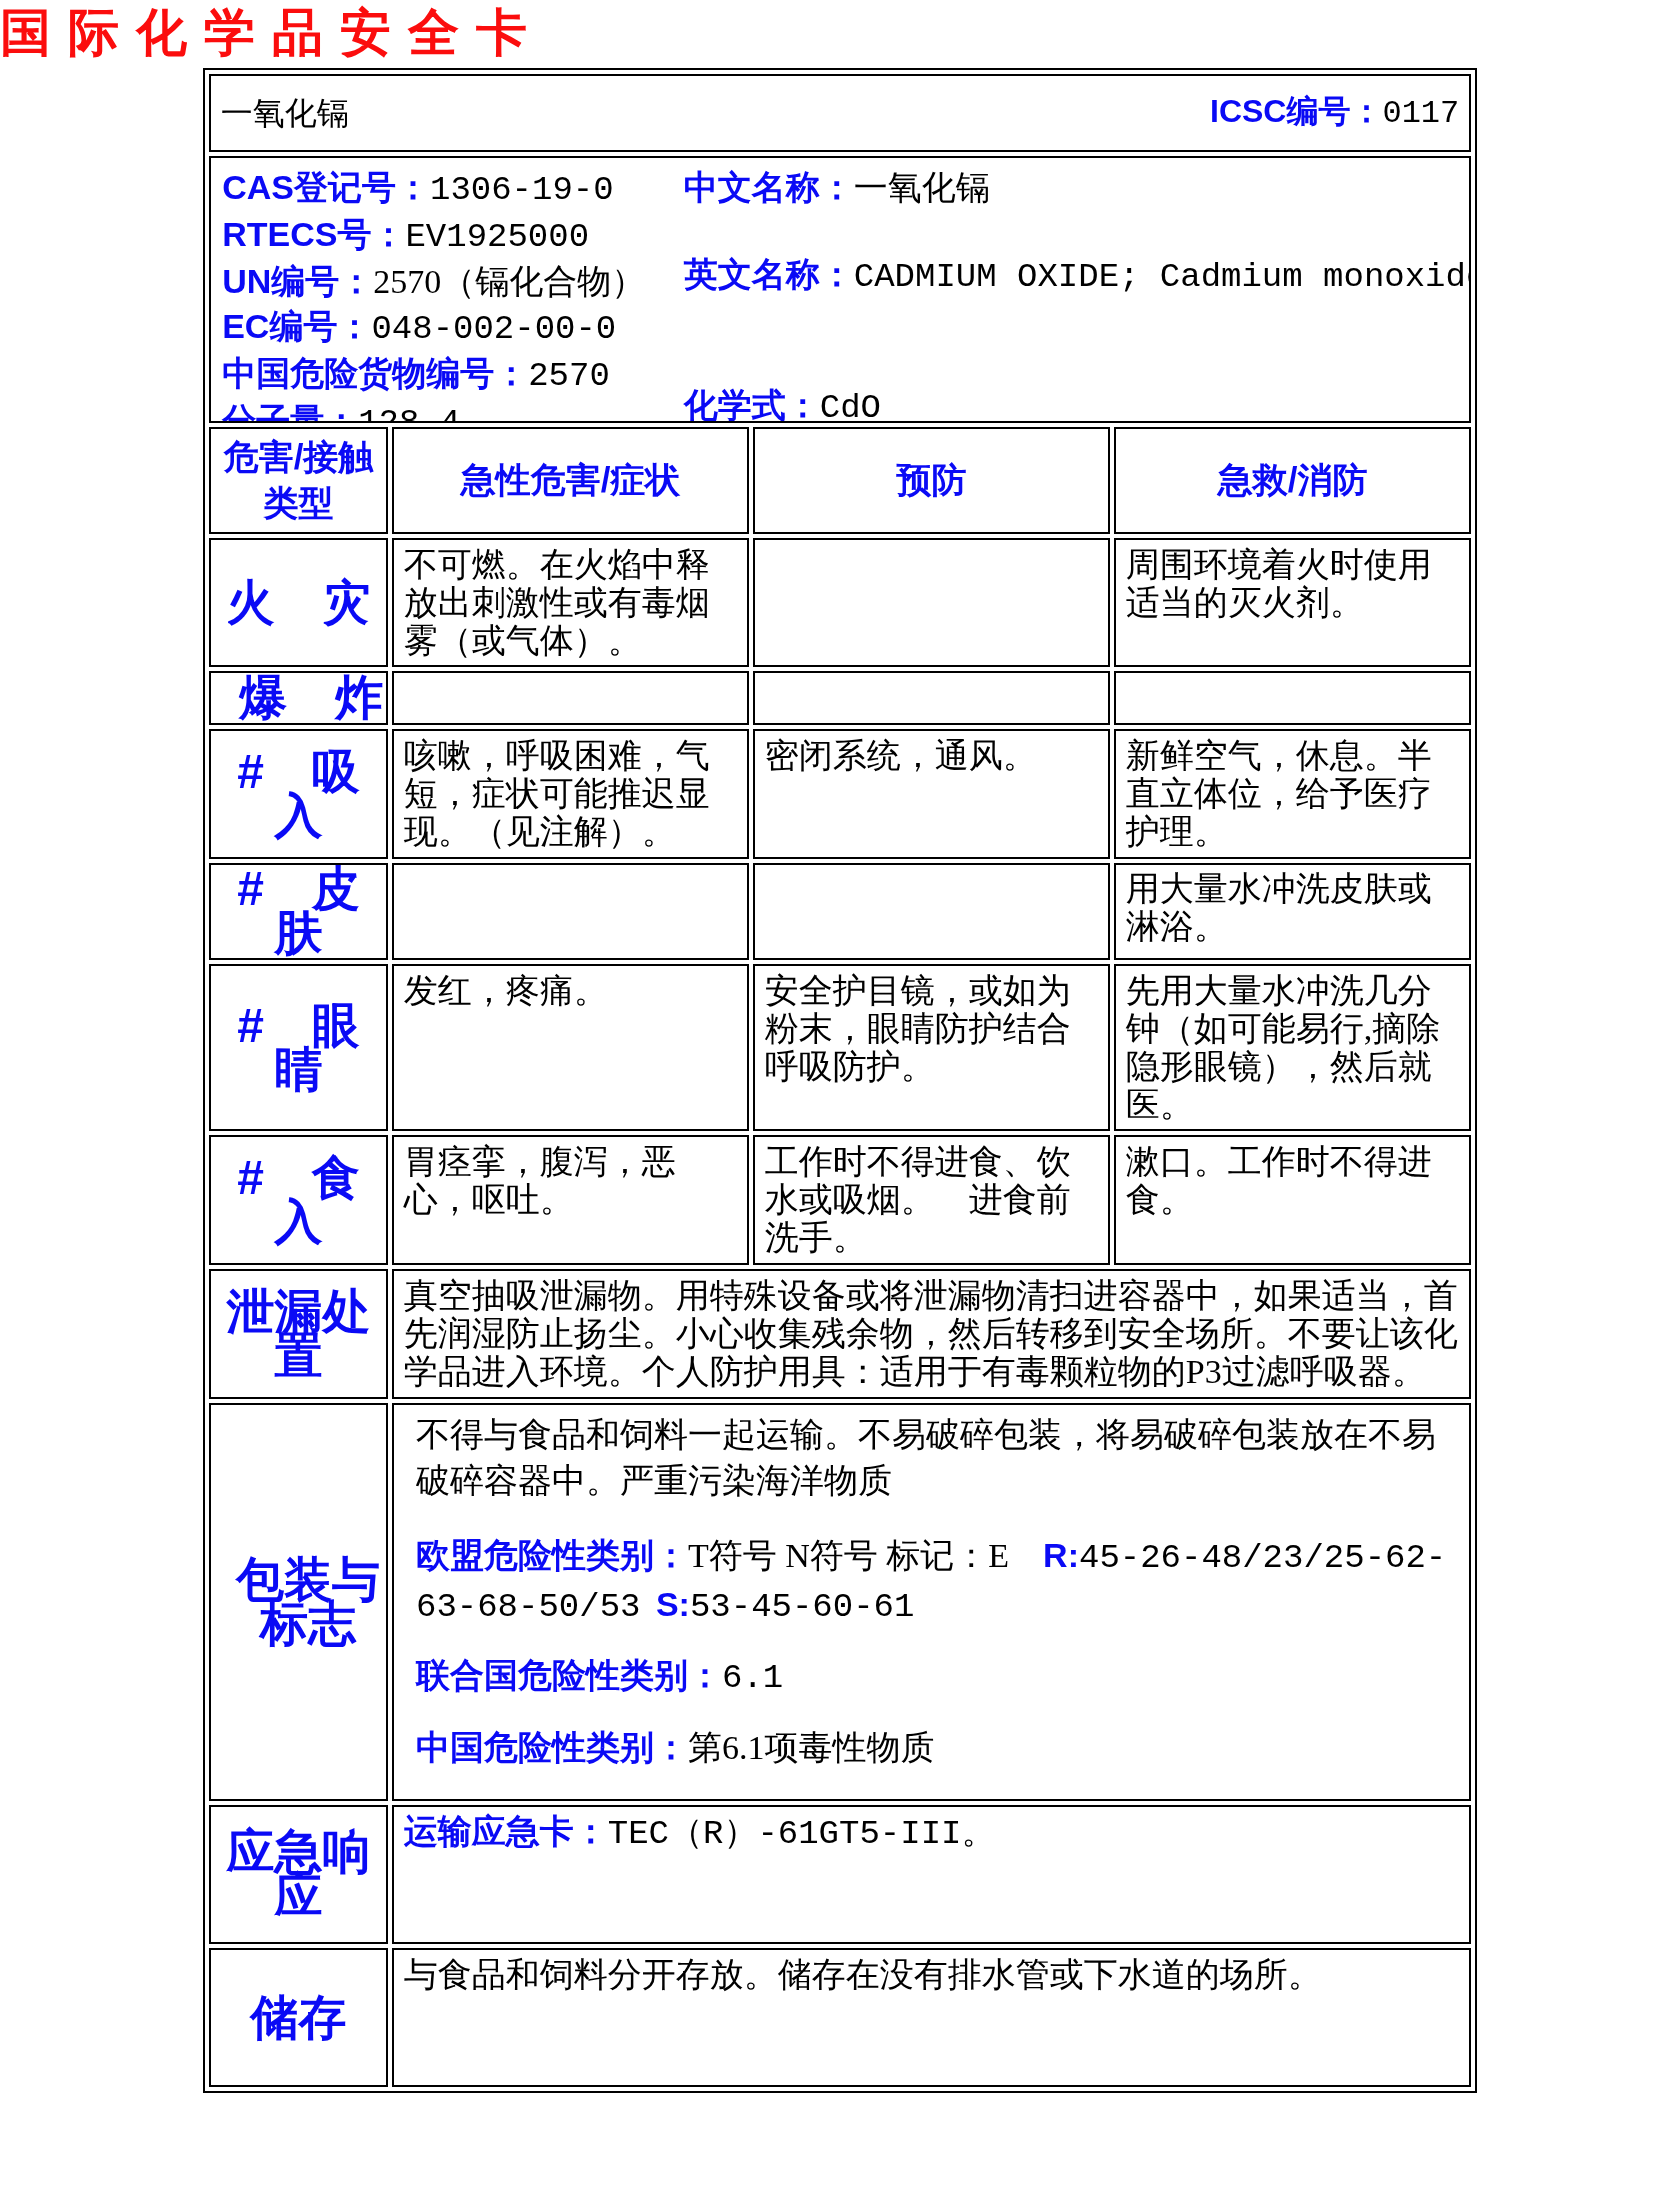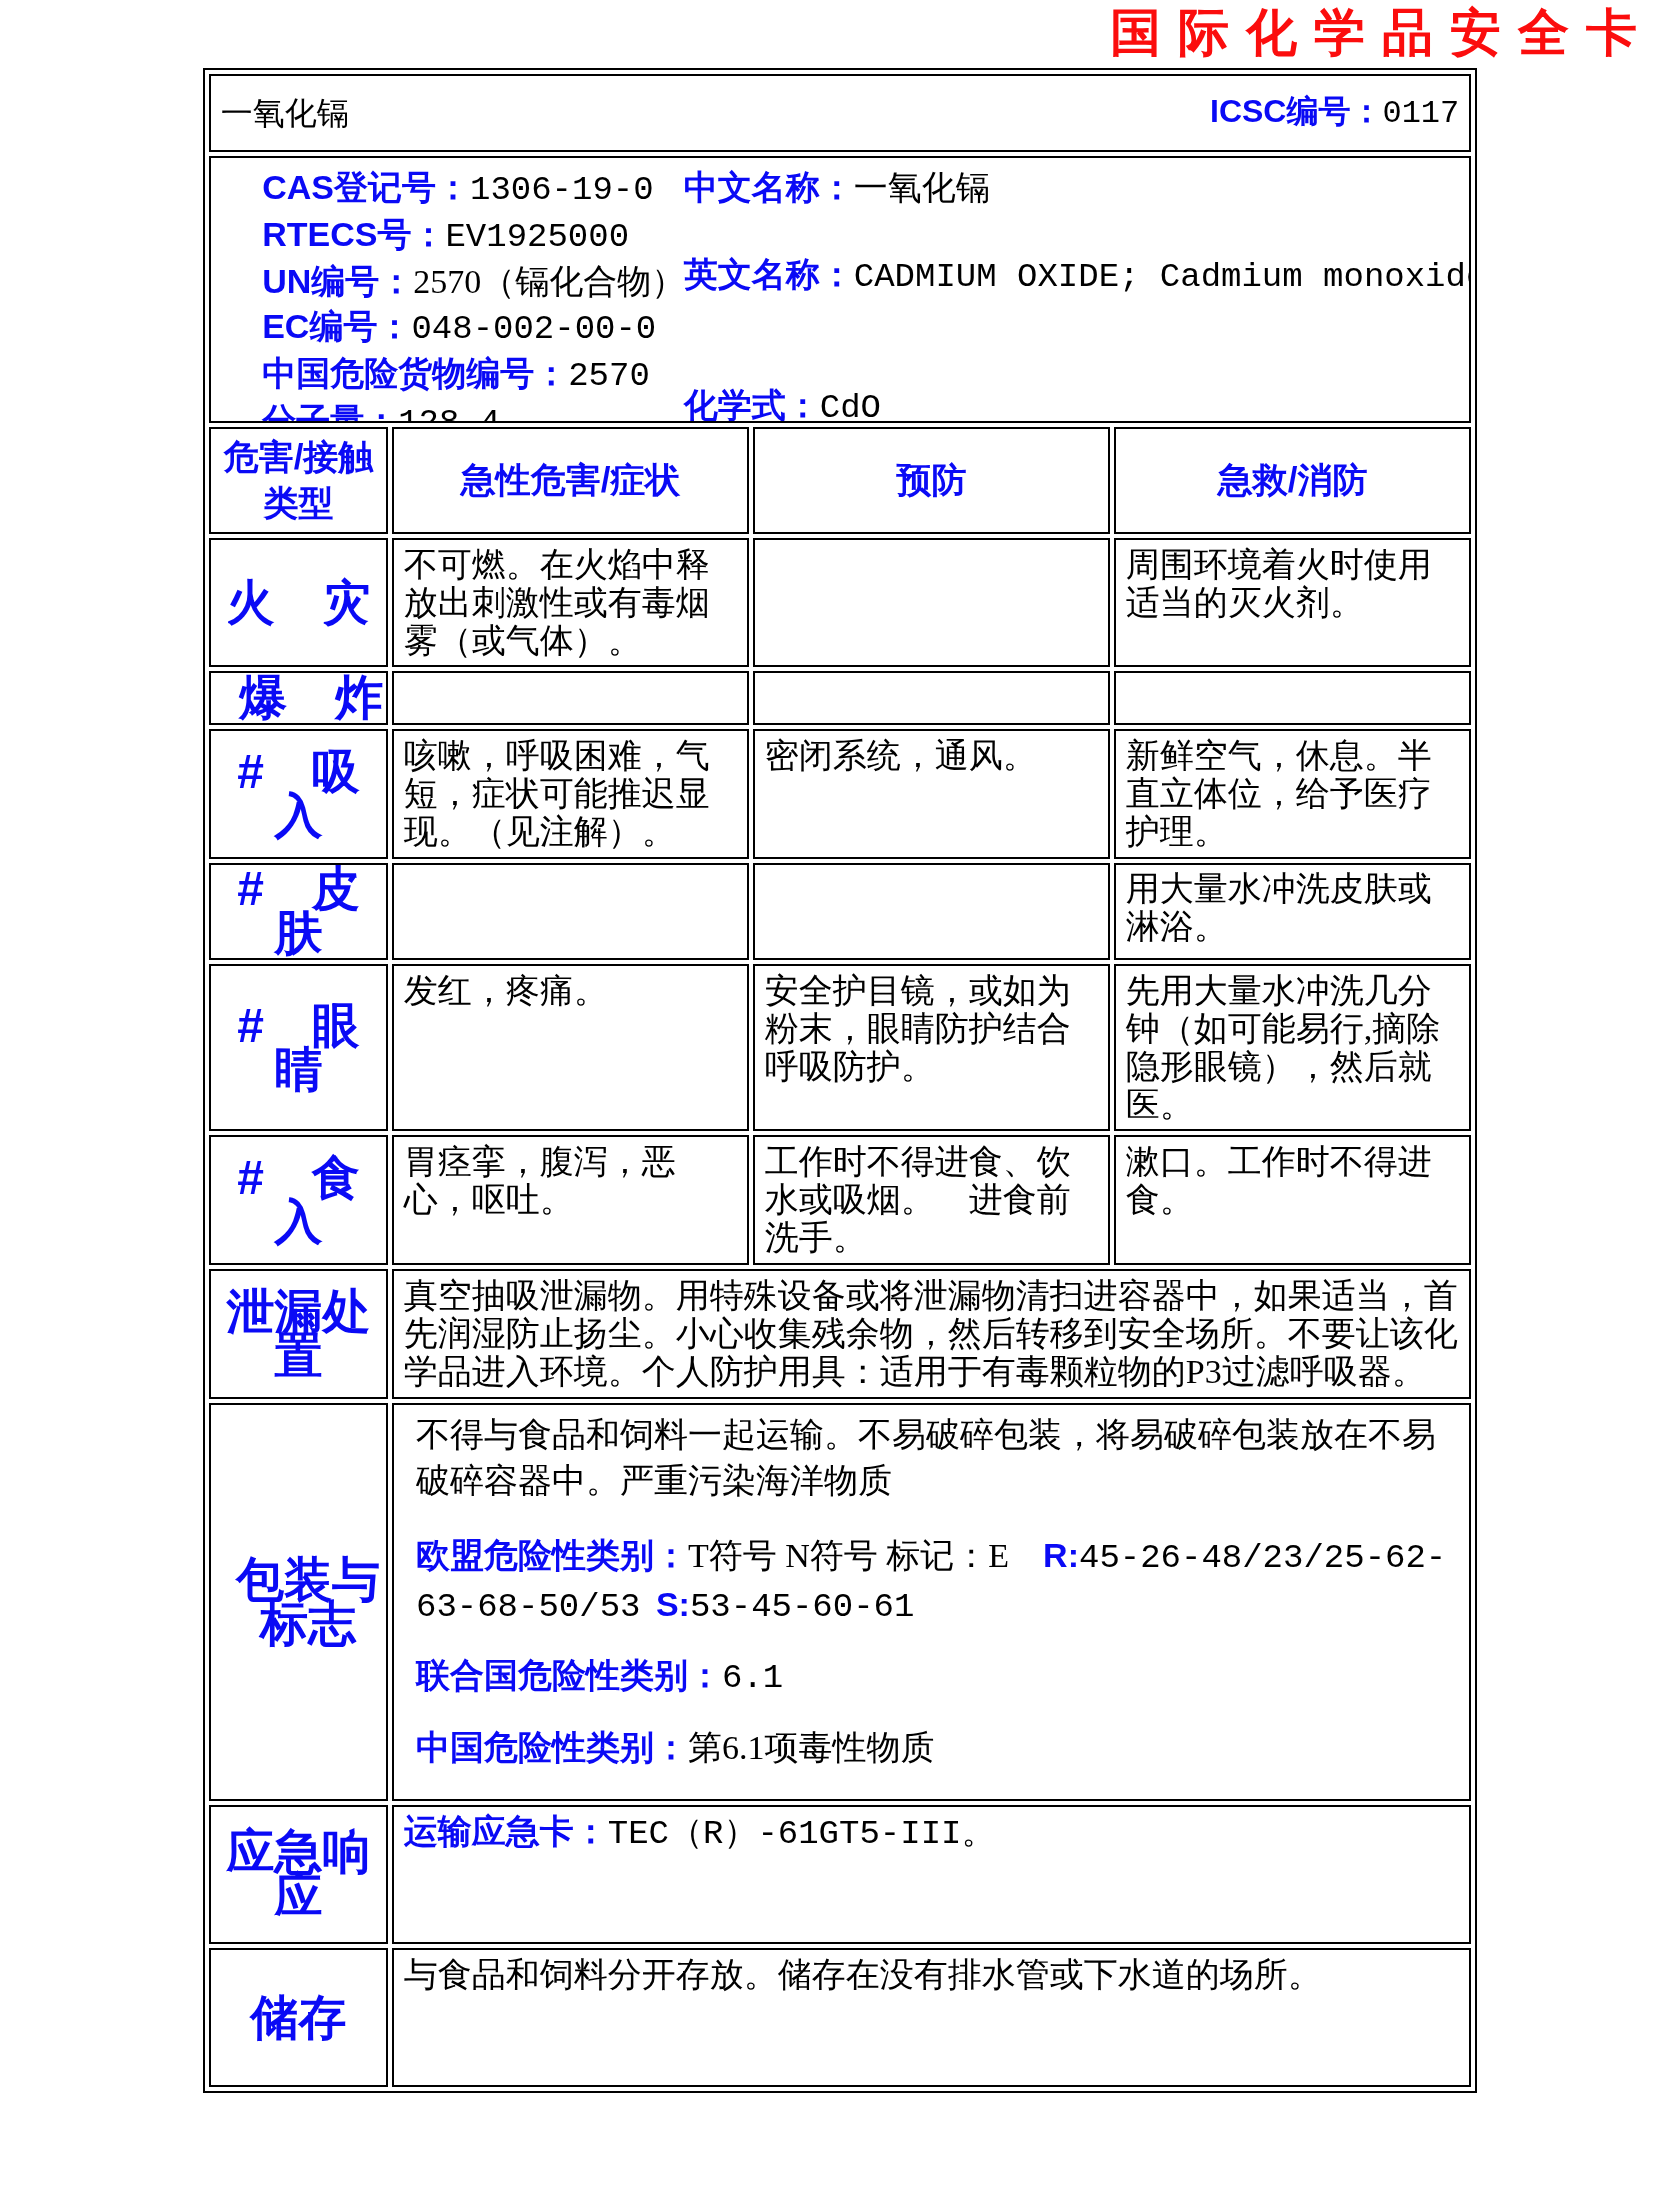--- a/index.html
+++ b/index.html
@@ -5,21 +5,21 @@
   html, body { margin: 0; padding: 0; background: #ffffff; }
   body {
     width: 1654px; height: 2205px;
     font-family: "Liberation Serif", "DejaVu Serif", serif;
     color: #000;
     position: relative;
   }
   .page-title {
     margin: 2.8px 0 0 0;
     width: 1654px;
-    text-align: right;
+    text-align: left;
     color: #fb0d0d;
     font-size: 51px;
     line-height: 60px;
     font-weight: bold;
     letter-spacing: 17px;
     font-family: "Liberation Serif", "DejaVu Serif", serif;
   }
   table.card {
     margin: 5.6px 0 0 203px;
     width: 1104px;
@@ -83,21 +83,21 @@
     display: flex;
     justify-content: space-between;
     align-items: center;
     height: 100%;
   }
   .namebar .chem { font-size: 32px; }
   .namebar .icsc { font-size: 32px; white-space: nowrap; }
 
   
   .reg { position: relative; height: 100%; }
-  .reg-left  { position: absolute; left: 1.4px; top: 1.4px; line-height: 44px; white-space: nowrap; margin-left: 40px; }
+  .reg-left  { position: absolute; left: 1.4px; top: 1.4px; line-height: 44px; white-space: nowrap; }
   .reg-right { position: absolute; left: 463px; top: 1.4px; width: 788px; }
   .reg-right .rr { position: absolute; left: 0; white-space: nowrap; line-height: 44px; }
   .rr1 { top: 0; }
   .rr2 { top: 87px; }
   .rr3 { top: 218px; }
 
   
   td.packcell p { margin: 9.8px 0 22.5px 0; line-height: 46px; }
   td.packcell p:first-child { margin-top: 1.4px; margin-bottom: 28px; }
   .gap-wide { margin-left: 34px; }

